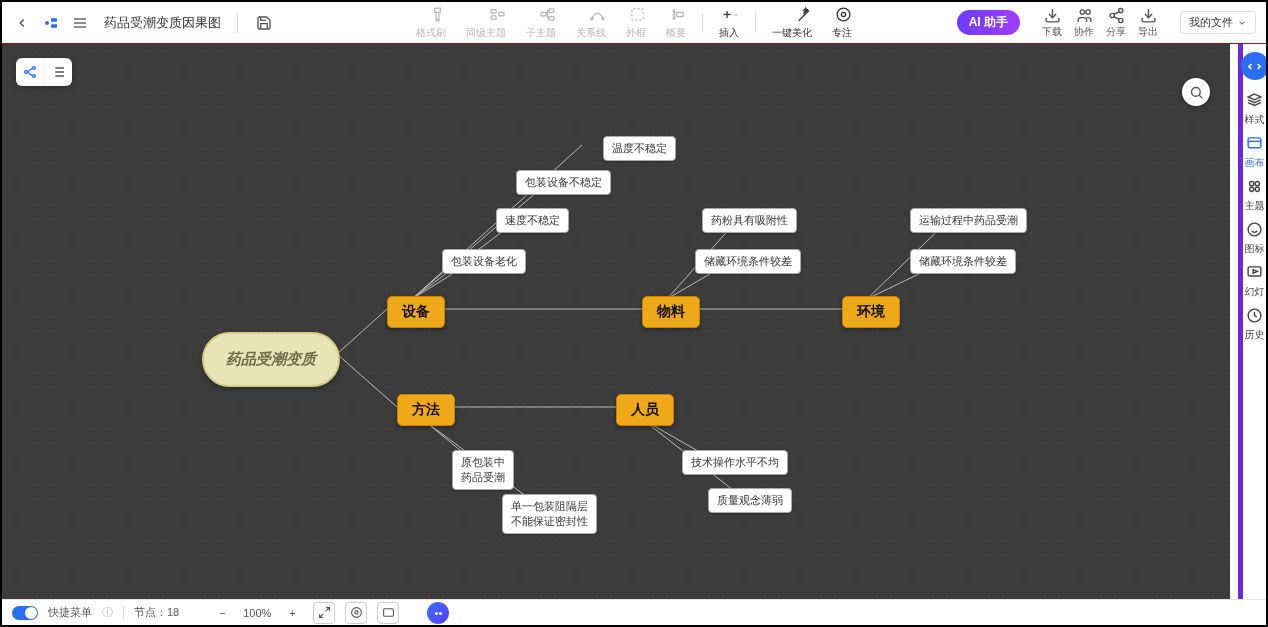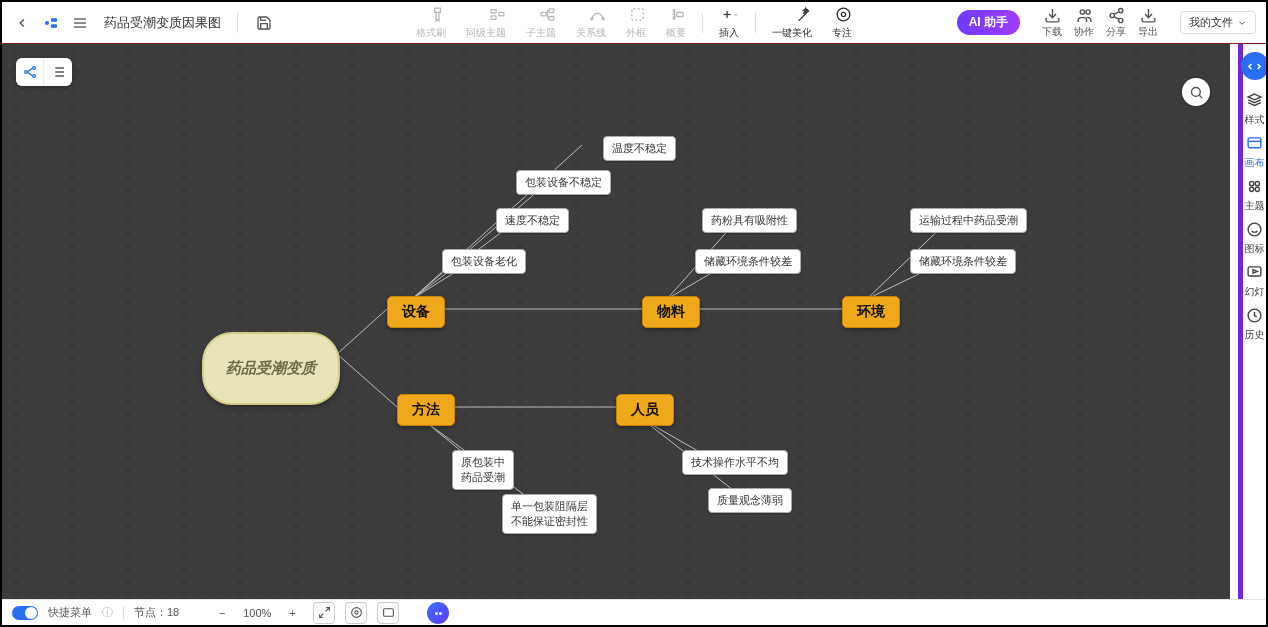--- a/index.html
+++ b/index.html
@@ -45,21 +45,21 @@
   .toggle { width:26px; height:14px; background:#2a6ef4; border-radius:7px; position:relative; cursor:pointer;}
   .toggle::after{ content:''; position:absolute; right:1px; top:1px; width:12px; height:12px; background:#fff; border-radius:50%;}
   .bb-sep { flex:0 0 1px; height:14px; background:#ddd;}
   .bb-ico { width:22px; height:22px; display:flex; align-items:center; justify-content:center; cursor:pointer; color:#555;}
   .bb-ico.rnd { border:1px solid #ccc; border-radius:4px;}
   .robot { width:22px; height:22px; border-radius:50%; background:linear-gradient(135deg,#3b6fff,#5a3bff); display:flex; align-items:center; justify-content:center; color:#fff; font-size:11px;}
 
   
   .node { position:absolute; background:#fff; border:1px solid #aaa; border-radius:4px; padding:4px 8px; font-size:11px; color:#333; white-space:nowrap; box-shadow:0 1px 2px rgba(0,0,0,.25); text-align:center; }
   .node.cat { background:#f0a81b; border:1px solid #c78200; color:#111; font-size:14px; font-weight:bold; padding:6px 14px; border-radius:5px; box-shadow:0 2px 4px rgba(0,0,0,.35);}
-  .root { position:absolute; background:#e8e4b8; border:2px solid #d3cc87; color:#6b6c47; font-style:italic; font-weight:bold; font-size:15px; padding:25px 22px; border-radius:30px; box-shadow:0 2px 5px rgba(0,0,0,.35);}
+  .root { position:absolute; background:#e8e4b8; border:2px solid #d3cc87; color:#6b6c47; font-style:italic; font-weight:bold; font-size:15px; padding:16px 22px; border-radius:30px; box-shadow:0 2px 5px rgba(0,0,0,.35);}
   svg.lines { position:absolute; inset:0; width:100%; height:100%; pointer-events:none;}
   svg.lines line { stroke:#bbb; stroke-width:1;}
 </style>
 </head>
 <body>
 
 <div class="topbar">
   <div class="tb-left">
     <div class="tb-icon">
         <svg width="14" height="14" viewBox="0 0 24 24" fill="none" stroke="currentColor" stroke-width="2.5">

